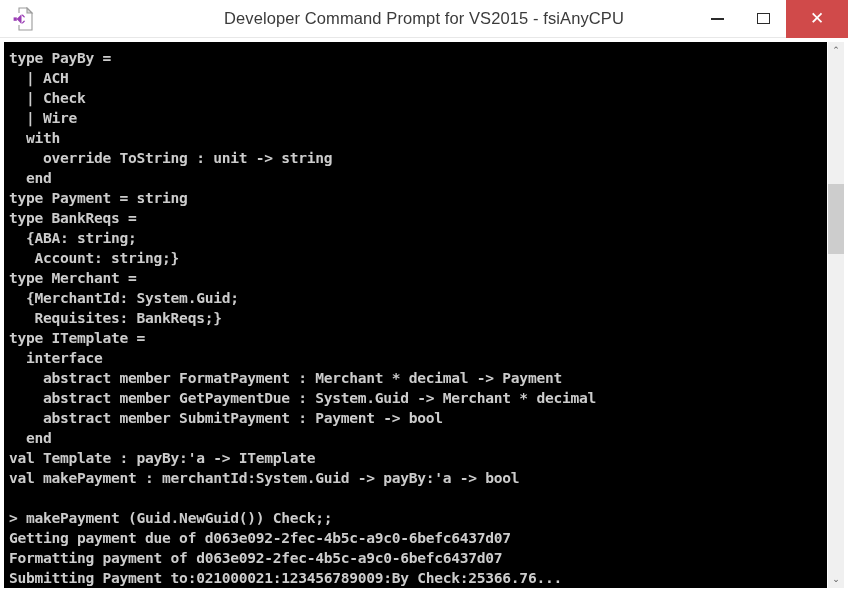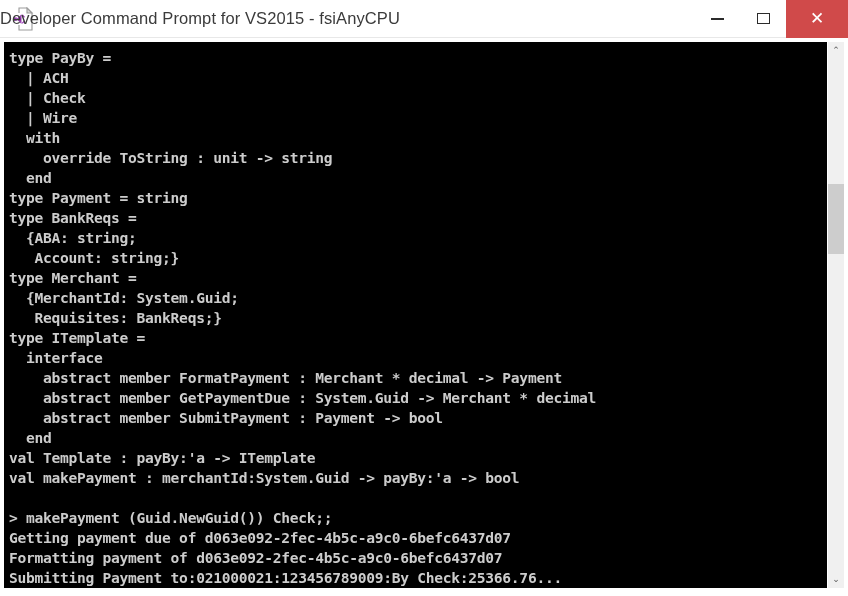--- a/index.html
+++ b/index.html
@@ -28,20 +28,21 @@
   }
   .app-icon {
     width:30px; height:30px;
     margin-left:8px;
     display:flex; align-items:center; justify-content:center;
     flex:0 0 30px;
   }
   .title-text {
     position:absolute;
     left:0; right:0;
+    text-align:center;
     font-size:16.5px;
     color:#3b3b3b;
     font-family:"Liberation Sans", sans-serif;
     letter-spacing:0.1px;
     pointer-events:none;
   }
   .win-buttons {
     margin-left:auto;
     display:flex; align-items:stretch;
     height:38px;

